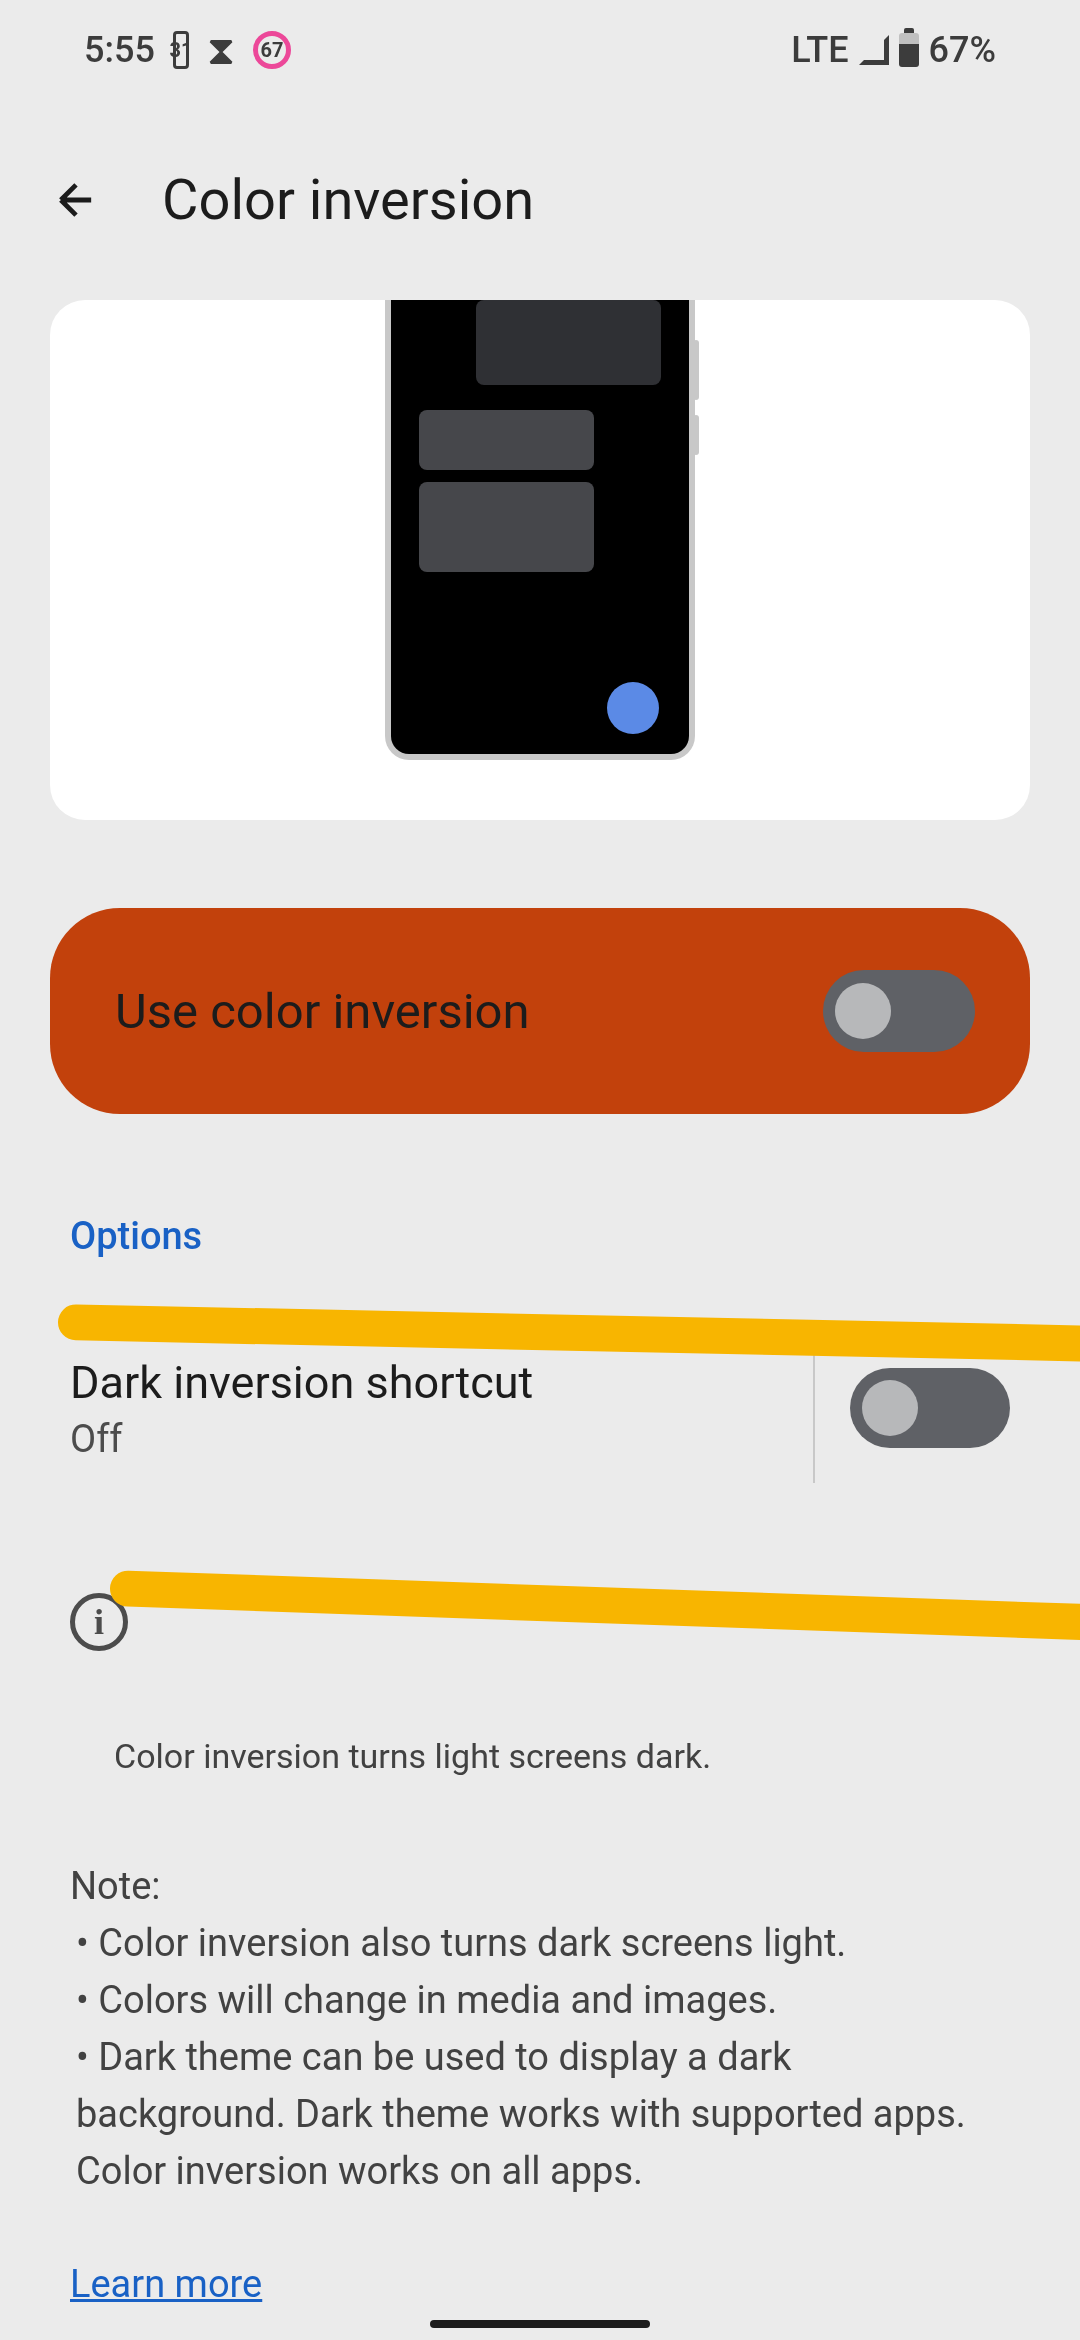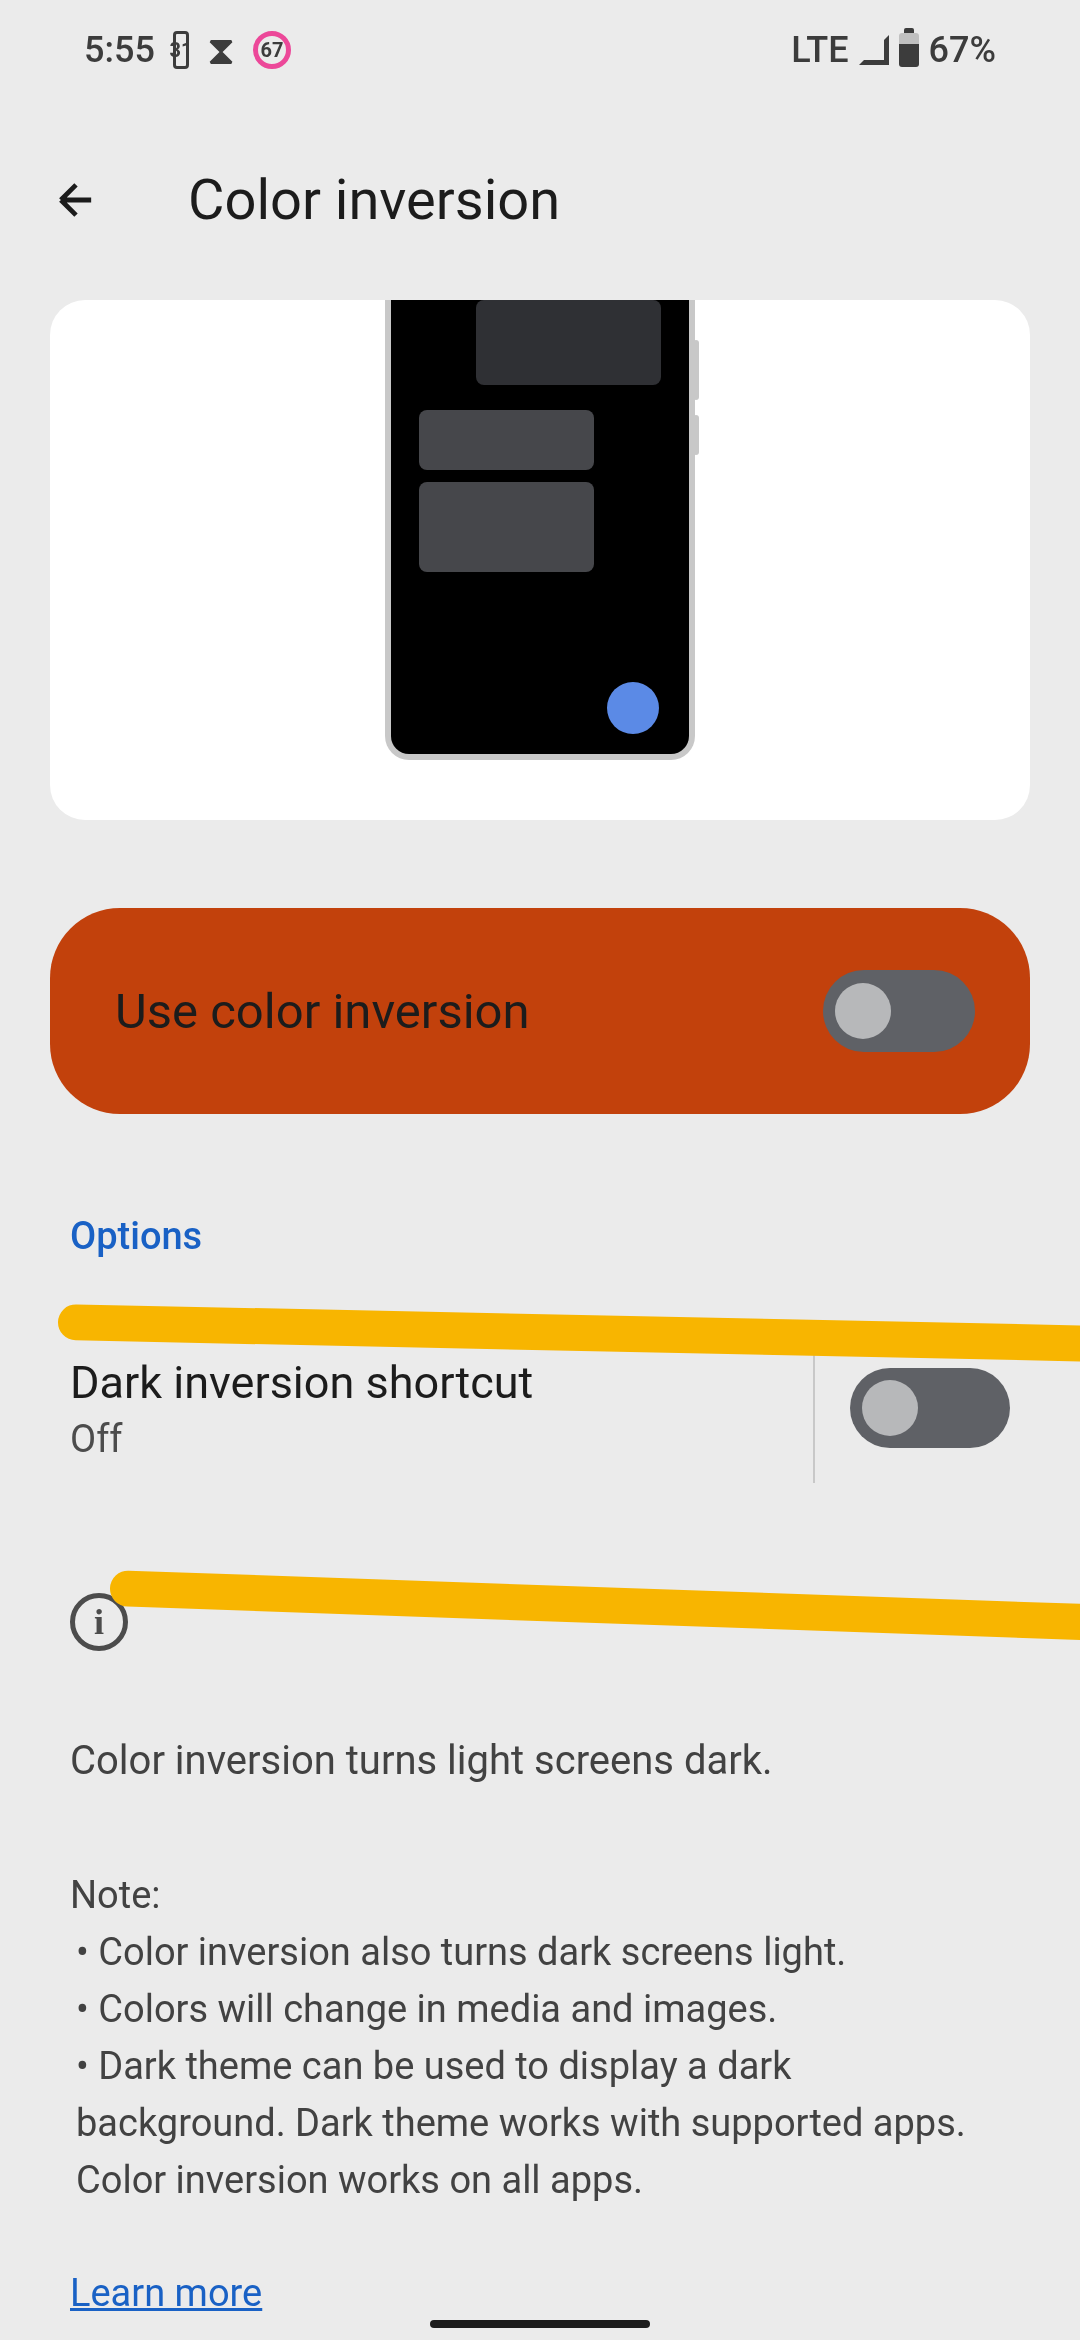--- a/index.html
+++ b/index.html
@@ -93,21 +93,21 @@
       width: 10px;
       height: 5px;
       background: #3c3c3c;
       border-radius: 2px 2px 0 0;
     }
     .header {
       height: 200px;
       display: flex;
       align-items: center;
       padding: 0 50px;
-      gap: 86px;
+      gap: 60px;
     }
     .back-arrow {
       width: 52px;
       height: 52px;
       display: flex;
       align-items: center;
       justify-content: center;
     }
     .back-arrow svg {
       width: 52px;
@@ -274,23 +274,24 @@
       align-items: center;
       justify-content: center;
       font-size: 36px;
       font-weight: bold;
       color: #4c4c4c;
       font-family: Georgia, serif;
       margin-top: 50px;
     }
     .info-text {
       margin-top: 80px;
-      font-size: 40px;
+      font-size: 34px;
       color: #424242;
       line-height: 1.5;
+      margin-left: 44px;
     }
     .info-note {
       margin-top: 76px;
       font-size: 38px;
       color: #424242;
       line-height: 1.5;
     }
     .bullet-list {
       font-size: 38px;
       color: #424242;

